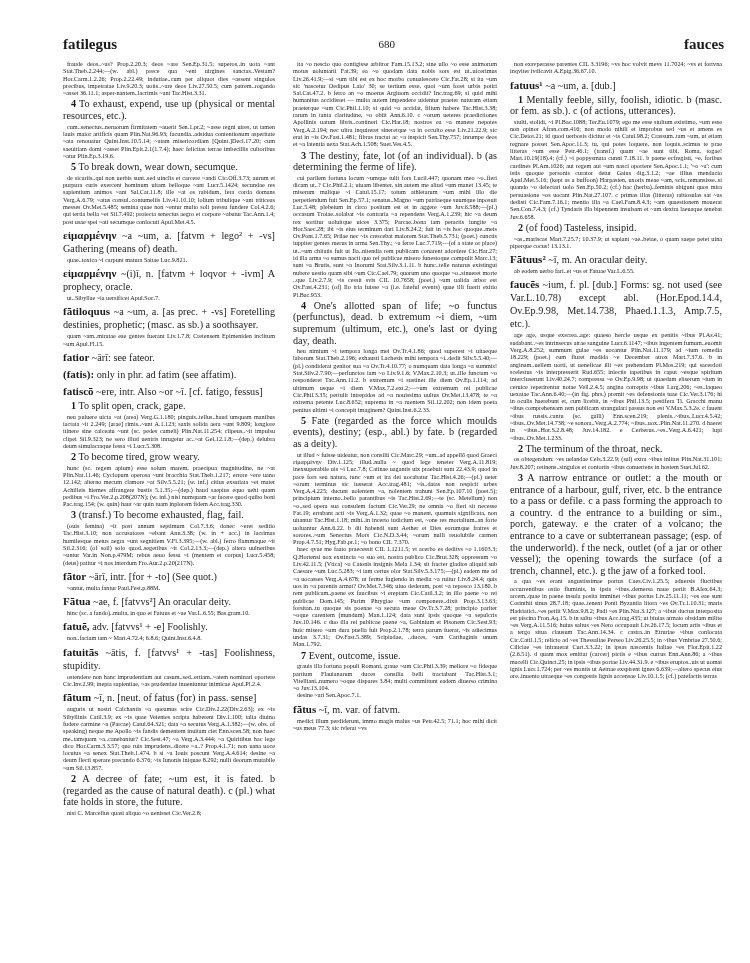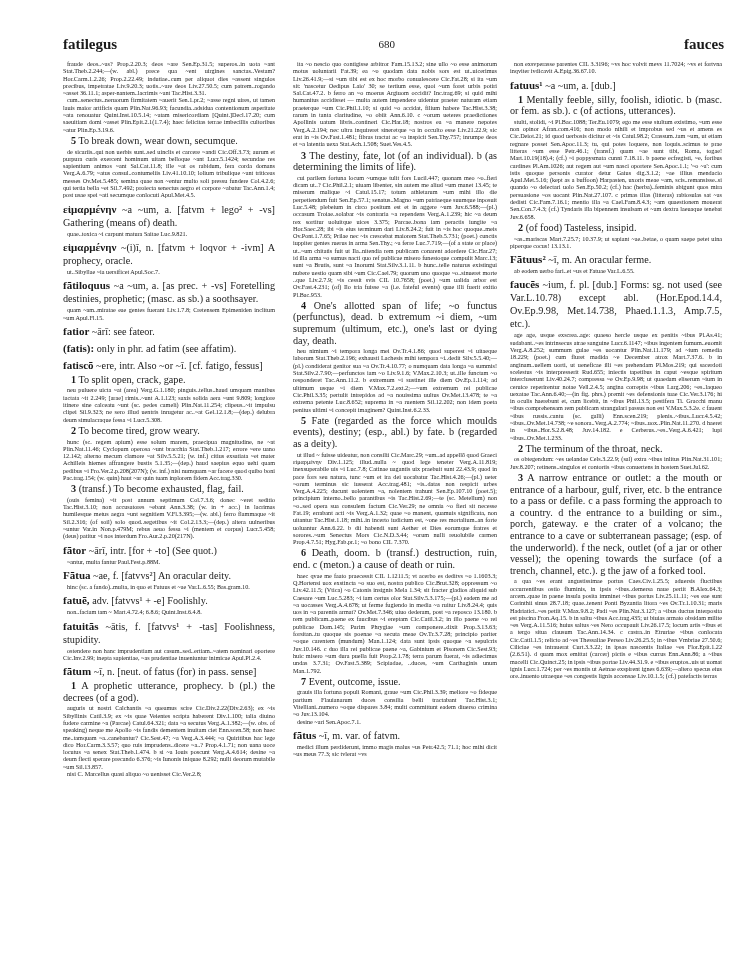--- a/index.html
+++ b/index.html
@@ -21,20 +21,21 @@
 </head>
 <body>
 
 <div class="page">
   <div class="hdr-left">fatilegus</div>
   <div class="hdr-num">680</div>
   <div class="hdr-right">fauces</div>
 
   <div class="col col-left">
       <p class="cit">fraude deos..~as? Prop.2.20.3; deos ~are Sen.Ep.31.5; superos..in uota ~ant Stat.Theb.2.244;—(w. abl.) prece qua ~ent uirgines sanctas..Vestam? Hor.Carm.1.2.26; Prop.2.22.49; indutiae..cum per aliquot dies ~assent singulos precibus, impetratae Liv.9.20.3; uotis..~are deos Liv.27.50.5; cum patrem..rogando ~asset 36.11.1; asper-nantem..lacrimis ~ant Tac.Hist.3.31.</p>
+      <p class="sense"><span class="n">4</span> <span>To exhaust, expend, use up (physical or mental resources, etc.).</span></p>
       <p class="cit">cum..senectus..neruorum firmitatem ~auerit Sen.1.pr.2; ~asse regni uires, ut tamen lauis maior artificis quam Plin.Nat.96.93; facundia..adsidua contentionum asperitate ~ata renouatur Quint.Inst.10.5.14; ~atam misericordiam [Quint.]Decl.17.20; cum saeuitiam domi ~asset Plin.Epit.2.1(1.7.4); haec felicitas terrae imbecillis cultoribus ~atur Plin.Ep.3.19.6.</p>
       <p class="sense"><span class="n">5</span> <span>To break down, wear down, secumque.</span></p>
       <p class="cit">de sicariis..qui non uerbis sunt..sed uinclis et carcere ~andi Cic.Off.3.73; aurum et purpura curis exercent hominum uitam belloque ~ant Lucr.5.1424; secundae res sapientium animos ~ant Sal.Cat.11.8; ille ~at os rabidum, fera corda domans Verg.A.6.79; ~atus consul..contumeliis Liv.41.10.10; lolium tribulique ~ant triticeas messes Ov.Met.5.485; semina quae non ~entur multo soli pressu fundere Col.4.2.6; qui tertia bella ~et Sil.7.492; proiecta senectus aegro et corpore ~abatur Tac.Ann.1.4; post usae spei ~ati secumque conlocuti Apul.Met.4.5.</p>
       <p class="entry"><span class="hw">εἱμαρμένην</span> <span>~a ~um, a. [fatvm + lego² + -vs] Gathering (means of) death.</span></p>
       <p class="cit">quae..toxica ~i carpunt matura Saitae Luc.9.821.</p>
       <p class="entry"><span class="hw">εἱμαρμένην</span> <span>~(i)ī, n. [fatvm + loqvor + -ivm] A prophecy, oracle.</span></p>
       <p class="cit">ut..Sibyllae ~ia uersificet Apul.Soc.7.</p>
       <p class="entry"><span class="hw">fātiloquus</span> <span>~a ~um, a. [as prec. + -vs] Foretelling destinies, prophetic; (masc. as sb.) a soothsayer.</span></p>
       <p class="cit">quam ~am..miratae eae gentes fuerant Liv.1.7.8; Cretensem Epimeniden inclitum ~um Apul.Fl.15.</p>
       <p class="entry"><span class="hw">fatior</span> <span>~ārī: see fateor.</span></p>
@@ -48,48 +49,47 @@
       <p class="cit">(ouis femina) ~it post annum septimum Col.7.3.6; donec ~eret seditio Tac.Hist.3.10; non accusatores ~ebant Ann.3.38; (w. in + acc.) in lacrimas humilesque metus aegra ~unt segnitiem V.Fl.3.395;—(w. abl.) ferro flammaque ~it Sil.2.316; (of soil) solo quod..segetibus ~it Col.2.13.3;—(dep.) altera uulneribus ~untur Var.in Non.p.479M; rebus aeuo fessa ~i (mentem et corpus) Lucr.5.458; (deus) patitur ~i nos interdum Fro.Aur.2.p.20(217N).</p>
       <p class="entry"><span class="hw">fātor</span> <span>~ārī, intr. [for + -to] (See quot.)</span></p>
       <p class="cit">~antur, multa fantur Paul.Fest.p.88M.</p>
       <p class="entry"><span class="hw">Fātua</span> <span>~ae, f. [fatvvs²] An oracular deity.</span></p>
       <p class="cit">hinc (sc. a fando)..multa, in quo et Fatuus et ~ae Var.L.6.55; Bas.gram.10.</p>
       <p class="entry"><span class="hw">fatuē,</span> <span>adv. [fatvvs¹ + -e] Foolishly.</span></p>
       <p class="cit">non..faciam tam ~ Mart.4.72.4; 6.8.6; Quint.Inst.6.4.8.</p>
       <p class="entry"><span class="hw">fatuitās</span> <span>~ātis, f. [fatvvs¹ + -tas] Foolishness, stupidity.</span></p>
       <p class="cit">ostendere non hanc imprudentiam aut casum..sed..ertiam..~atem nominari oportere Cic.Inv.2.99; inepta sapientiae, ~as prudentiae inueniuntur inimicae Apul.Pl.2.4.</p>
       <p class="entry"><span class="hw">fātum</span> <span>~ī, n. [neut. of fatus (for) in pass. sense]</span></p>
-      <p class="sense"><span class="n">1</span> <span>A prophetic utterance, prophecy. b (pl.) the decrees (of a god).</span></p>
       <p class="cit">auguris ut nostri Calchantis ~a queamus scire Cic.Div.2.22(Div.2.63); ex ~is Sibyllinis Catil.3.9; ex ~is quae Veientes scripta haberent Div.1.100; talia diuino fudere carmine ~a (Parcae) Catul.64.321; data ~a secutus Verg.A.1.382;—(w. obs. of speaking) neque me Apollo ~is fandis dementem inuitam ciet Enn.scen.58; non haec me..tamquam ~a..canebantur? Cic.Sest.47; ~a Verg.A.3.444; ~a Quiritibus hac lege dico Hor.Carm.3.3.57; quo ruis imprudens..dicere ~a..? Prop.4.1.71; non uana uoce locutus ~a senex Stat.Theb.1.474. b si ~a Iouis poscunt Verg.A.4.614; desine ~a deum flecti sperare precando 6.376; ~is Iunonis iniquae 8.292; nulli deorum mutabile ~um Sil.13.857.</p>
+      <p class="sense"><span class="n">2</span> <span>A decree of fate; ~um est, it is fated. b (regarded as the cause of natural death). c (pl.) what fate holds in store, the future.</span></p>
       <p class="cit">nisi C. Marcellus quasi aliquo ~o uenisset Cic.Ver.2.8;</p>
     </div>
   <div class="col col-mid">
       <p class="cit">ita ~o nescio quo contigisse arbitror Fam.15.13.2; sine ullo ~o esse animorum motus uoluntarii Fat.39; ea ~o quodam data nobis sors est ut..uicerimus Liv.26.41.9;—si ~um tibi est ex hoc morbo conualescere Cic.Fat.28; si ita ~um sit: 'nascetur Oedipus Laio' 30; se tertium esse, quoi ~um foret urbis potiri Sal.Cat.47.2. b ferro an ~o moerus Argiuom occidit? Inc.trag.69; si quid mihi humanitus accidisset — multa autem impendere uidentur praeter naturam etiam praeterque ~um Cic.Phil.1.10; si quid ~o accidat, filium habere Tac.Hist.3.38; rarum in tanta claritudine, ~o obiit Ann.6.10. c ~orum ueteres praedictiones Apollinis uatum libris..contineri Cic.Har.18; nostros ea ~a manere nepotes Verg.A.2.194; nec ultra inquireret sineretque ~a in occulto esse Liv.21.22.9; sic erat in ~is Ov.Fast.1.481; fibras tractat ac ~a inspicit Sen.Thy.757; inrumpe deos et ~a latentia uexa Stat.Ach.1.508; Suet.Ves.4.5.</p>
-      <p class="sense"><span class="n">3</span> <span>The destiny, fate, lot (of an individual). b (as determining the limits of life).</span></p>
+      <p class="sense"><span class="n">3</span> <span>The destiny, fate, lot (of an individual). b (as determining the ferme of life).</span></p>
       <p class="cit">cui parilem fortuna locum ~umque tulit fors Lucil.447; quonam meo ~o..fieri dicam ut..? Cic.Phil.2.1; uiuam libenter, sin autem me aliud ~um manet 13.45; te miserum malique ~i Catul.15.17; totum athletarum ~um mihi illo die perpetiendum fuit Sen.Ep.57.1; senatus..Magno ~um patriaeque suumque inposuit Luc.5.48; plebeium in circo positum est et in aggere ~um Juv.6.588;—(pl.) occasum Troiae..solabar ~is contraria ~a rependens Verg.A.1.239; hic ~a deum rex sortitur uoluitque uices 3.375; Parcae..bona iam peractis iungite ~a Hor.Saec.28; ibi ~is eius terminum dari Liv.8.24.2; fuit in ~is hoc quoque..meis Ov.Pont.1.7.65; Prilae nec ~is crescebat maiorem Stat.Theb.5.731; (poet.) cunctis iuppiter gentes ruerus in arma Sen.Thy.; ~a ferre Luc.7.719;—(of a state or place) ut..~um chitatis fuit ut Ila..nitendia rem publicam conarent adordere Cic.Har.27; id illa arma ~o sumus nacti quo ref publicae misero funestoque compulit Marc.13; sunt ~a Brutis, sunt ~a Inorumi Stat.Silv.3.1.11. b hunc..telle naturus existingui nubere uestio quam sibi ~um Cic.Cael.79; quorum uno quoque ~o..sinueret morte ..que Liv.2.7.9; ~is cessit svis CIL 10.7658; (poet.) ~um ualida arbor est Ov.Fast.4.231; (of) Ilo tria fuisse ~a (i.e. fateful events) quae illi fuerit exitio Pl.Bac.953.</p>
       <p class="sense"><span class="n">4</span> <span>One's allotted span of life; ~o functus (perfunctus), dead. b extremum ~i diem, ~um supremum (ultimum, etc.), one's last or dying day, death.</span></p>
       <p class="cit">heu nimium ~i tempora longa mei Ov.Tr.4.1.86; quod superest ~i uitaeque laborum Stat.Theb.2.196; exhausti Lachesis mihi tempora ~i..dedit Silv.5.5.40;—(pl.) condiderat genitor sua ~a Ov.Tr.4.10.77; o numquam data longa ~a summis! Stat.Silv.2.7.90;—perfunctos iam ~o Liv.9.1.6; V.Max.2.10.3; ut..ille functam ~o responderet Tac.Ann.11.2. b extremum ~i sustinet ille diem Ov.Ep.1.114; ad ultimum usque ~i diem V.Max.7.2.ext.2;—~um extremum rei publicae Cic.Phil.3.35; pertulit intrepidos ad ~a nouissima uultus Ov.Met.13.478; te ~a extrema petente Luc.8.652; suprema in ~a ruentem Sil.12.202; non idem poeta penitus ultimi ~i concepit imaginem? Quint.Inst.6.2.33.</p>
       <p class="sense"><span class="n">5</span> <span>Fate (regarded as the force which moulds events), destiny; (esp., abl.) by fate. b (regarded as a deity).</span></p>
       <p class="cit">ut illud ~ fuisse uideatur, non consilii Cic.Marc.29; ~um..ad appellō quod Graeci εἱμαρμένην Div.1.125; illud..nulla ~ quod lege teneter Verg.A.11.819; inexsuperabile uis ~i Luc.7.8; Catinae uagantis uix praebuit sunt 22.43.9; quod in pace fors seu natura, tunc ~um et ira dei uocabatur Tac.Hist.4.26;—(pl.) ueter ~orum terminus sic iusserat Acc.trag.481; ~is..datas non respicit urbes Verg.A.4.225; ducunt uolentem ~a, nolentem trahunt Sen.Ep.107.10 (poet.5); principium interno..bello parantibus ~is Tac.Hist.2.69;—te (sc. Metellum) non ~o..sed opera sua consulem factum Cic.Ver.29; ne omnia ~o fieri sit necesse Fat.19; errabant acti ~is Verg.A.1.32; quae ~o manent, quamuis significata, non uitantur Tac.Hist.1.18; mihi..in incerto iudicium est, ~one res mortalium..an forte uoluantur Ann.6.22. b dii habendi sunt Aether et Dies eorumque fratres et sorores..~um Senectus Mors Cic.N.D.3.44; ~orum nulli reuolubile carmen Prop.4.7.51; Hyg.Fab.pr.1; ~o bono CIL 7.370.</p>
-      <p class="sense"><span class="n">6</span> <span>Death, doom. b (transf.) destruction, ruin, end. c (meton.) a cause of death or ruin.</span></p>
       <p class="cit">haec qvae me faato praecessit CIL 1.1211.5; vt acerbo es deditvs ~o 1.1603.3; Q.Hortensi uox exstincta ~o suo est, nostra publico Cic.Brut.328; oppressum ~o Liv.42.11.5; (Vtica) ~o Catonis insignis Mela 1.34; sit fracter gladios aliquid sub Caesare ~um Luc.5.283; ~i iam certus olor Stat.Silv.5.3.175;—(pl.) eadem me ad ~a uocasses Verg.A.4.678; ut ferme fugiendo in media ~a ruitur Liv.8.24.4; quis uos in ~a parentis armat? Ov.Met.7.346; uiuo dederam, post ~a reposco 13.180. b rem publicam..paene ex faucibus ~i ereptam Cic.Catil.3.2; in illo paene ~o rei publicae Dom.145; Parim Phrygiae ~um componere..dixit Prop.3.13.63; forsitan..tu quoque sis poenae ~a secuta meae Ov.Tr.3.7.28; principio pariter ~oque carentem (mundum) Man.1.124; data sunt ipsis quoque ~a sepulcris Juv.10.146. c duo illa rei publicae paene ~a, Gabinium et Pisonem Cic.Sest.93; huic misero ~um dura puella fuit Prop.2.1.78; terra parum fuerat, ~is adiecimus undas 3.7.31; Ov.Fast.5.389; Scipiadae, ..duces, ~um Carthaginis unum Man.1.792.</p>
       <p class="sense"><span class="n">7</span> <span>Event, outcome, issue.</span></p>
       <p class="cit">grauis illa fortuna populi Romani, graue ~um Cic.Phil.3.39; meliore ~o fideque partium Flauianarum duces consilia belli tractabant Tac.Hist.3.1; Vitelliani..numero ~oque dispares 3.84; multi committunt eadem diuerso crimina ~o Juv.13.104.</p>
       <p class="cit">desine ~ari Sen.Apoc.7.1.</p>
       <p class="entry"><span class="hw">fātus</span> <span>~ī, m. var. of fatvm.</span></p>
       <p class="cit">medici illum perdiderunt, immo magis malus ~us Petr.42.5; 71.1; hoc mihi dicit ~us meus 77.3; sic tvlerat ~vs</p>
     </div>
   <div class="col col-right">
       <p class="cit">non exsvperasse parentes CIL 3.3196; ~vs hoc volvit mevs 11.7024; ~vs et fortvna inqviter ivdicavit A.Epig.36.67.10.</p>
       <p class="entry"><span class="hw">fatuus¹</span> <span>~a ~um, a. [dub.]</span></p>
       <p class="sense"><span class="n">1</span> <span>Mentally feeble, silly, foolish, idiotic. b (masc. or fem. as sb.). c (of actions, utterances).</span></p>
       <p class="cit">stulti, stolidi, ~i Pl.Bac.1088; Ter.Eu.1079; ego me esse stultum existimo, ~um esse non opinor Afran.com.416; non modo nihili et improbus sed ~us et amens es Cic.Deiot.21; id quod uerbosis dicitur et ~is Catul.98.2; Crassum..tam ~um, ut etiam regnare posset Sen.Apoc.11.3; tu, qui potes loquere, non loquis..scimus te prae litteras ~um esse Petr.46.1; (transf.) quam ~ae sunt tibi, Roma, togae! Mart.10.19(18).4; (cf.) ~i poppysmata cunni 7.18.11. b paene ecfregisti, ~e, foribus cardines Pl.Am.1026; aut regem aut ~um nasci oportere Sen.Apoc.1.1; '~o ~a': cum istis quoque personis curator detur Gaius dig.3.1.2; ~ae illius mendacio Apul.Met.5.16; (kept as a buffoon) Harpasten, uxoris meae ~am, scis..remansisse..si quando ~o delectari uolo Sen.Ep.50.2; (cf.) hac (herba)..feminis abigunt quos mira persuasione ~os uocant Plin.Nat.27.107. c primas illas (litteras) rabiosulas sat ~as dedisti Cic.Fam.7.16.1; mentio illa ~a Cael.Fam.8.4.3; ~am quaestionem mouerat Sen.Con.7.4.3; (cf.) Tyndaris illa bipennem insulsam et ~am dextra laeuaque tenebat Juv.6.658.</p>
       <p class="sense"><span class="n">2</span> <span>(of food) Tasteless, insipid.</span></p>
       <p class="cit">~as..mariscas Mart.7.25.7; 10.37.9; ut sapiant ~ae..betae, o quam saepe petet uina piperque cocus! 13.13.1.</p>
-      <p class="entry"><span class="hw">Fātuus²</span> <span>~ī, m. An oracular ferme.</span></p>
+      <p class="entry"><span class="hw">Fātuus²</span> <span>~ī, m. An oracular deity.</span></p>
       <p class="cit">ab eodem uerbo fari..et ~us et Fatuae Var.L.6.55.</p>
       <p class="entry"><span class="hw">faucēs</span> <span>~ium, f. pl. [dub.] Forms: sg. not used (see Var.L.10.78) except abl. (Hor.Epod.14.4, Ov.Ep.9.98, Met.14.738, Phaed.1.1.3, Amp.7.5, etc.).</span></p>
       <p class="cit">age age, usque exscrea..age: quaeso hercle usque ex penitis ~ibus Pl.As.41; sudabant..~es intrinsecus atrae sanguine Lucr.6.1147; ~ibus ingentem fumum..euomit Verg.A.8.252; summum gulae ~es uocantur Plin.Nat.11.179; ad ~ium remedia 18.229; (poet.) cum fluret madida ~e December atrox Mart.7.37.6. b in anginam..uellem uorti, ut ueneficae illi ~es prehendam Pl.Mos.219; qui sacerdoti scelestus ~is interpresserit Rud.655; iniectis tapetibus in caput ~esque spiritum intercluserunt Liv.40.24.7; compressa ~e Ov.Ep.9.98; ut quaedam eliserum ~ium in ceruice reperirentur notae Vell.2.4.5; angina correptis ~ibus Larg.206; ~es..laqueo uexatae Tac.Ann.6.40;—(in fig. phrs.) premit ~es defensionis tuae Cic.Ver.3.176; hi in oculis haerebunt et, cum licebit, in ~ibus Phil.13.5; pestifera Ti. Gracchi manu ~ibus comprehensam rem publicam strangulari passus non est V.Max.5.3.2e. c fauent ~ibus russis..cantu (sc. galli) Enn.scen.219; plenis..~ibus..Lucr.4.5.42; ~ibus..Ov.Met.14.738; ~e sonora..Verg.A.2.774; ~ibus..uox..Plin.Nat.11.270. d haeret in ~ibus..Hor.S.2.8.48; Juv.14.182. e Cerberus..~es..Verg.A.6.421; lupi ~ibus..Ov.Met.1.233.</p>
       <p class="sense"><span class="n">2</span> <span>The terminum of the throat, neck.</span></p>
       <p class="cit">os obtegendum: ~es uelandae Cels.3.22.9; (sal) extra ~ibus inlitus Plin.Nat.31.101; Juv.8.207; retinens..singulos et contortis ~ibus conuertens in hostem Suet.Jul.62.</p>
       <p class="sense"><span class="n">3</span> <span>A narrow entrance or outlet: a the mouth or entrance of a harbour, gulf, river, etc. b the entrance to a pass or defile. c a pass forming the approach to a country. d the entrance to a building or sim., porch, gateway. e the crater of a volcano; the entrance to a cave or subterranean passage; (esp. of the underworld). f the neck, outlet (of a jar or other vessel); the opening towards the surface (of a trench, channel, etc.). g the jaw of a forked tool.</span></p>
       <p class="cit">a qua ~es erant angustissimae portus Caes.Civ.1.25.5; aduersis fluctibus occurrentibus ostio fluminis, in ipsis ~ibus..demersa naue periit B.Alex.64.3; arcem..quae in paene insula posita imminet ~ibus portus Liv.25.11.11; ~es eae sunt Corinthii sinus 28.7.18; quae..tenent Ponti Byzantia litora ~es Ov.Tr.1.10.31; maris Hadriatici..~es petiit V.Max.9.8.2; Padi ~es Plin.Nat.3.127; a ~ibus ductus interposita est piscina Fron.Aq.15. b in saltu ~ibus Acc.trag.435; ut biuias armato obsidam milite ~es Verg.A.11.516; huius saltus ~es Nero occupauit Liv.26.17.5; locum artis ~ibus et a tergo situa clausum Tac.Ann.14.34. c castra..in Etruriae ~ibus conlocata Cic.Catil.1.5; relicto ad ~es Thessaliae Perseo Liv.26.25.5; in ~ibus Vmbriae 27.50.6; Ciliciae ~es intrauerat Curt.3.3.22; in ipsas nascentis Italiae ~es Flor.Epit.1.22 (2.6.51). d quam mox emittat (carcer) pictis e ~ibus currus Enn.Ann.86; a ~ibus macelli Cic.Quinct.25; in ipsis ~ibus portae Liv.44.31.9. e ~ibus eruptos..uis ut uomat ignis Lucr.1.724; per ~es montis ut Aetnae exspirent ignes 6.639;—altero specus eius ore..inuento utraeque ~es congestis lignis accensae Liv.10.1.5; (cf.) patefactis terras</p>
     </div>
 </div>
 

